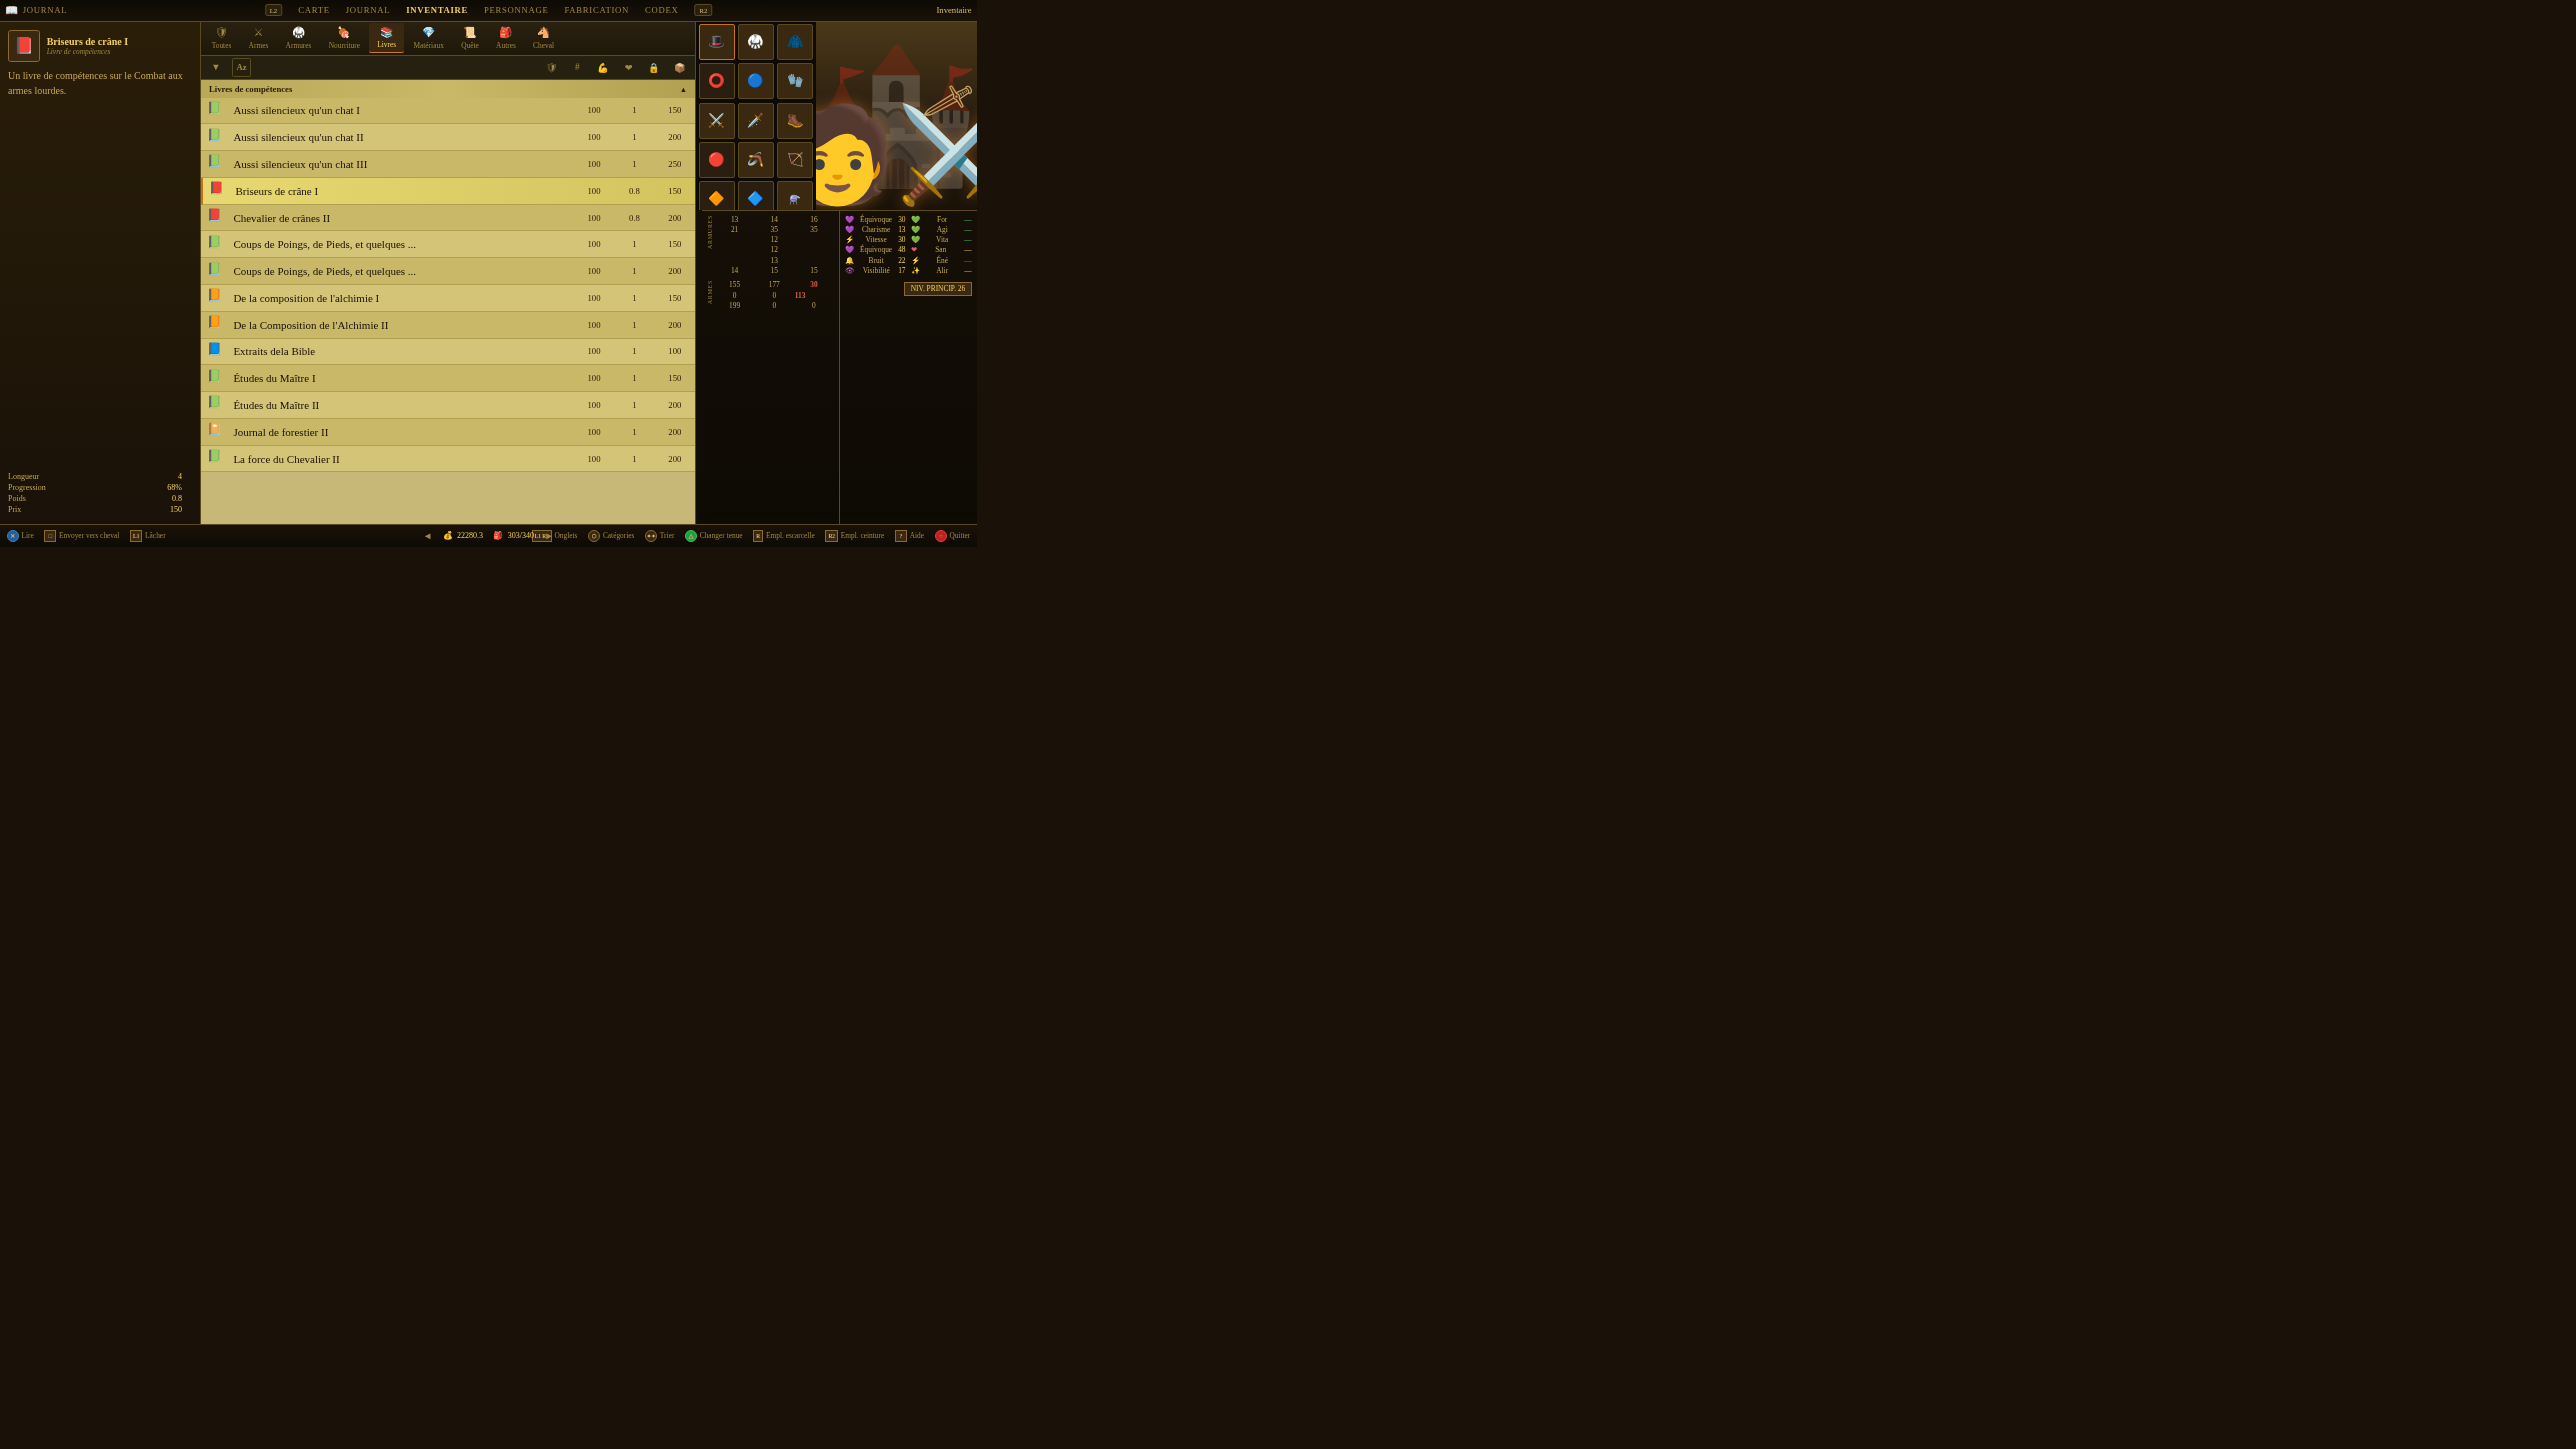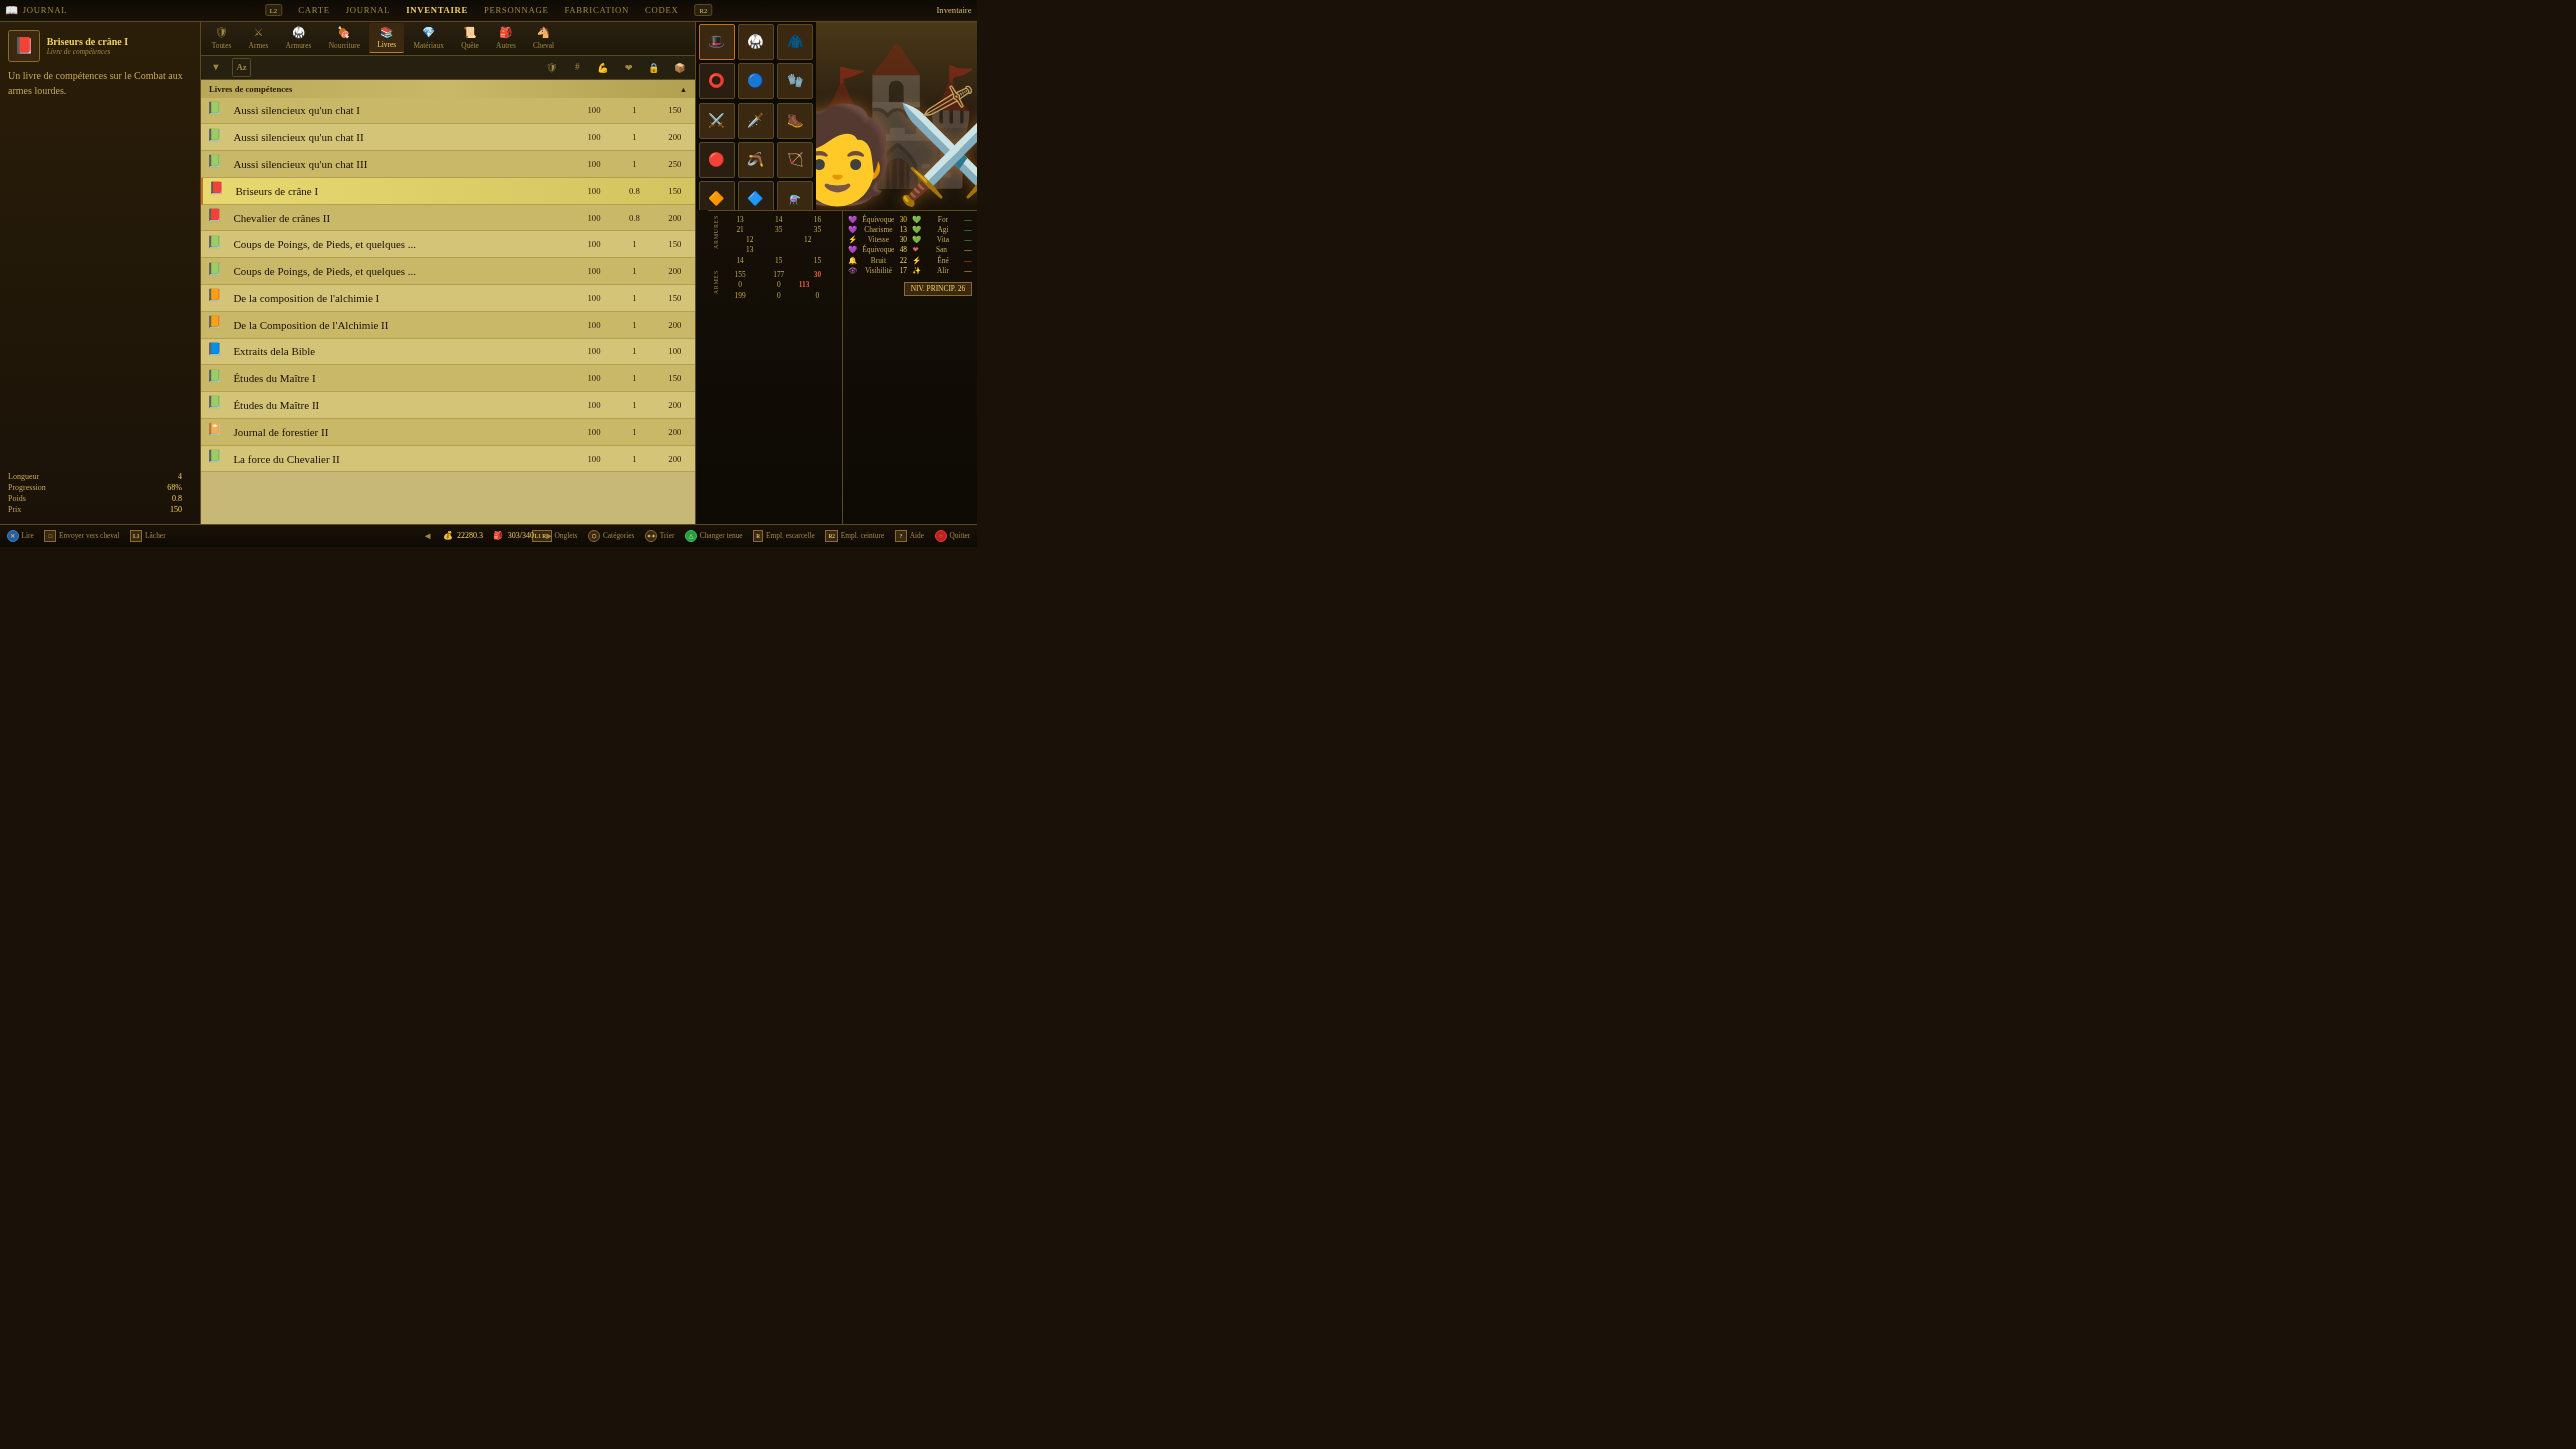--- a/index.html
+++ b/index.html
@@ -325,21 +325,21 @@
       width: 161px;
       height: 188px;
       background: linear-gradient(180deg, #3a2810 0%, #1a1208 100%);
       overflow: hidden;
     }
 
     
     .stats-panel {
       position: absolute;
       bottom: 0;
-      left: 12px;
+      left: 6px;
       right: 0;
       height: calc(100% - 188px);
       display: grid;
       grid-template-columns: 1fr 1fr;
       gap: 0;
       border-top: 0.7px solid #5a4a20;
     }
 
     .stats-col {
       padding: 4px 5.4px;
@@ -756,21 +756,21 @@
             <div style="display:grid;grid-template-columns:repeat(3,1fr);font-size:7.4px;gap:1.3px;margin-bottom:1.3px;">
               <span style="text-align:center;color:#c4a855;">13</span>
               <span style="text-align:center;color:#c4a855;">14</span>
               <span style="text-align:center;color:#c4a855;">16</span>
             </div>
             <div style="display:grid;grid-template-columns:repeat(3,1fr);font-size:7.4px;gap:1.3px;margin-bottom:1.3px;">
               <span style="text-align:center;color:#c4a855;">21</span>
               <span style="text-align:center;color:#c4a855;">35</span>
               <span style="text-align:center;color:#c4a855;">35</span>
             </div>
-            <div style="display:grid;grid-template-columns:repeat(2,1fr);font-size:7.4px;gap:1.3px;margin-bottom:1.3px;">
+            <div style="display:grid;grid-template-columns:repeat(1,1fr);font-size:7.4px;gap:1.3px;margin-bottom:1.3px;">
               <span style="text-align:center;color:#c4a855;">12</span>
               <span style="text-align:center;color:#c4a855;">12</span>
               <span style="text-align:center;color:#c4a855;">13</span>
             </div>
             <div style="display:grid;grid-template-columns:repeat(3,1fr);font-size:7.4px;gap:1.3px;">
               <span style="text-align:center;color:#c4a855;">14</span>
               <span style="text-align:center;color:#c4a855;">15</span>
               <span style="text-align:center;color:#c4a855;">15</span>
             </div>
           </div>

